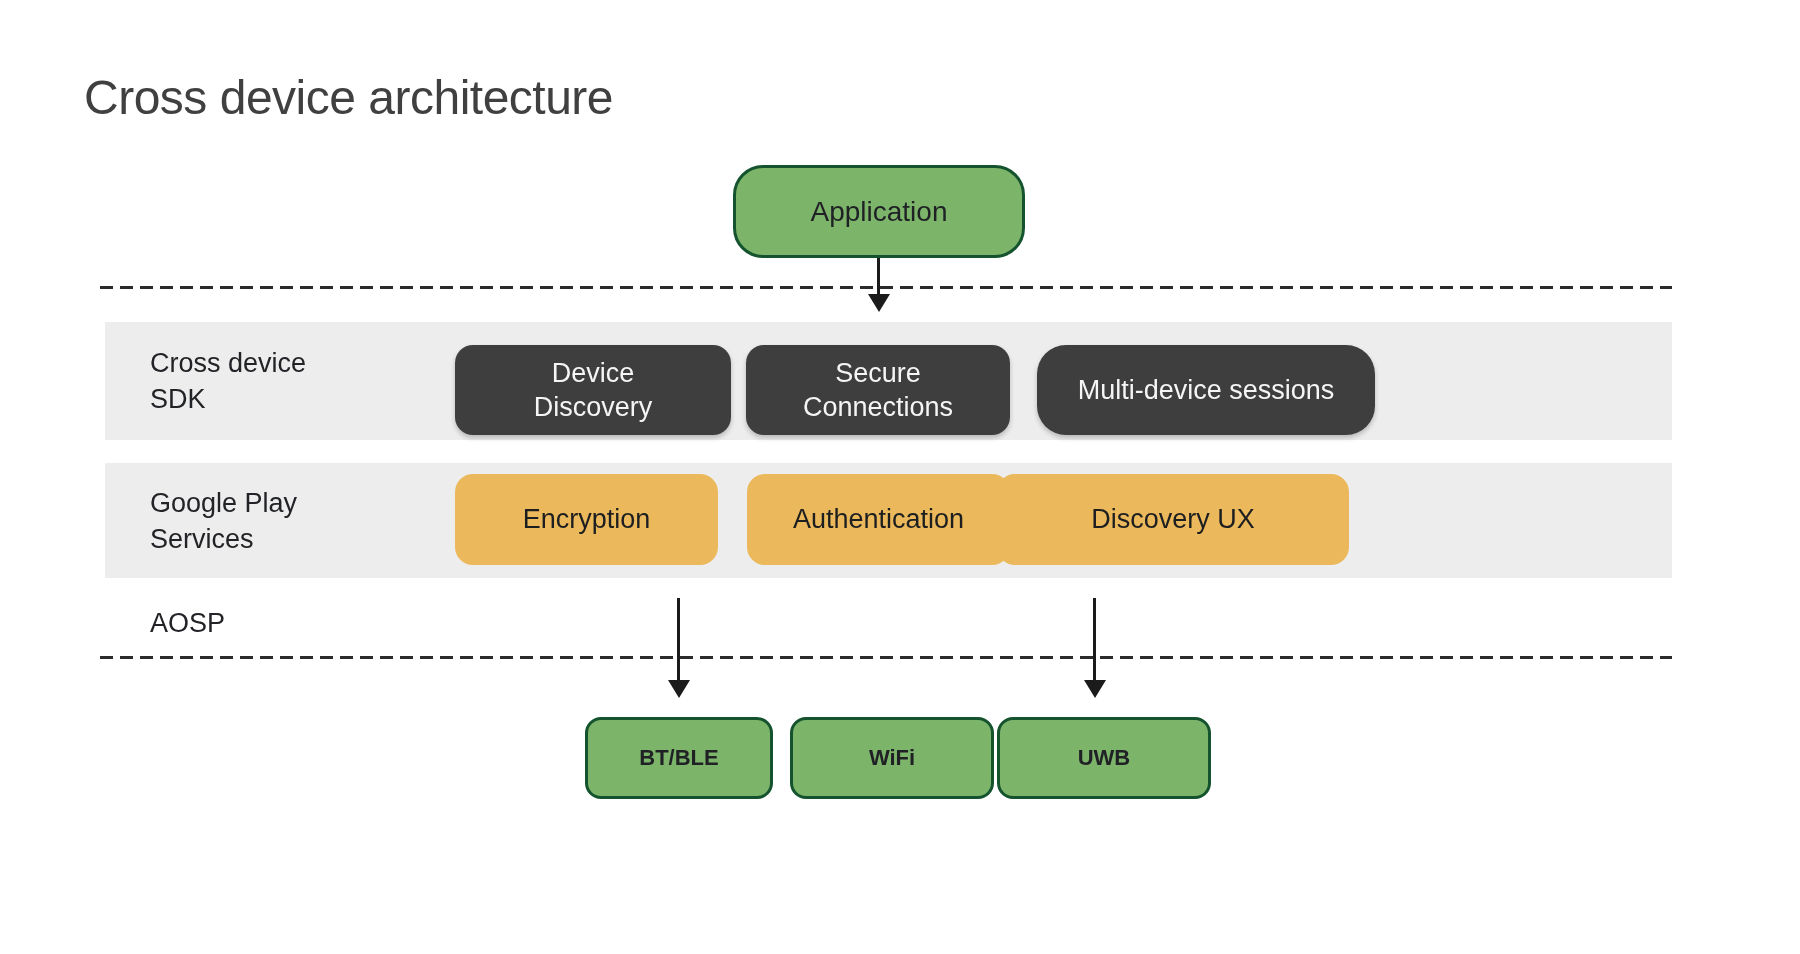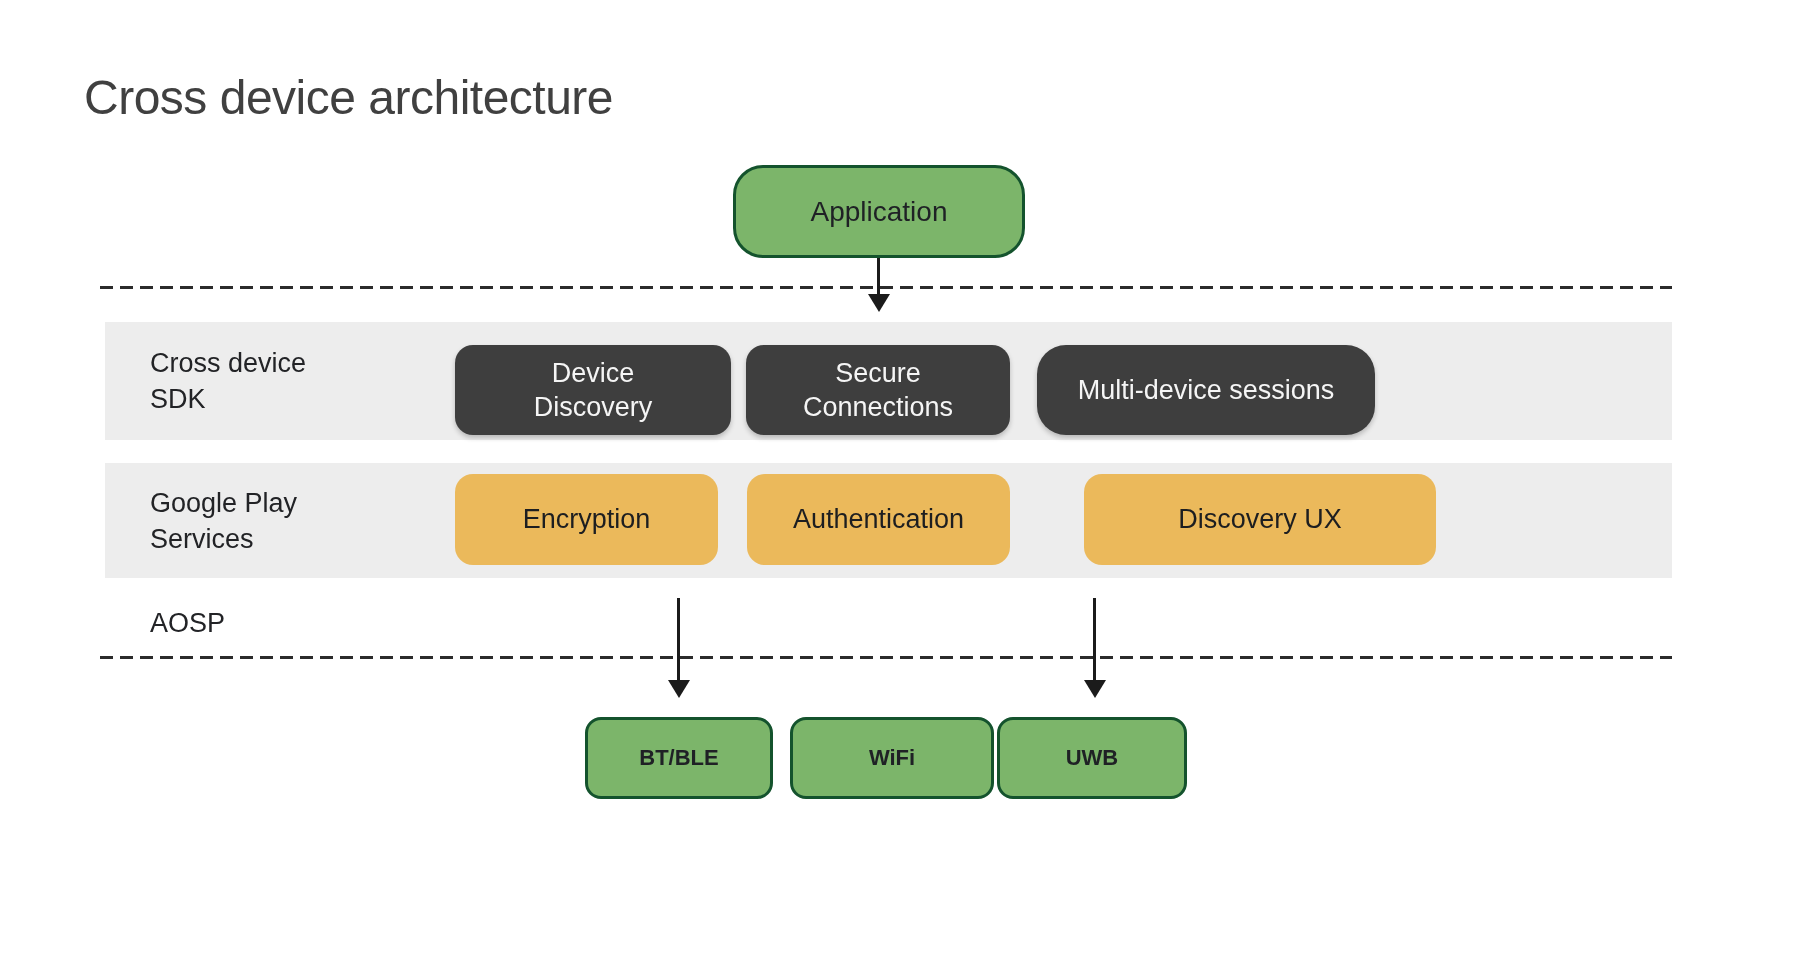--- a/index.html
+++ b/index.html
@@ -59,27 +59,27 @@
   }
   .node-device-discovery{left:455px;width:276px;}
   .node-secure-connections{left:746px;width:264px;}
   .node-multi-device{left:1037px;width:338px;border-radius:29px;}
   .node-orange{
     background:#ebb95b;color:#1d1e20;border-radius:18px;
     top:474px;height:91px;font-size:27px;text-align:right;
   }
   .node-encryption{left:455px;width:263px;}
   .node-authentication{left:747px;width:263px;}
-  .node-discovery-ux{left:1084px;width:352px;}
+  .node-discovery-ux{left:997px;width:352px;}
   .node-bottom{
     top:717px;height:82px;border-radius:16px;font-size:22px;font-weight:bold;
   }
   .node-btble{left:585px;width:188px;}
   .node-wifi{left:790px;width:204px;}
-  .node-uwb{left:997px;width:190px;}
+  .node-uwb{left:997px;width:214px;}
   .arrow{position:absolute;}
   .arrow .shaft{
     position:absolute;width:3px;background:#1b1b1b;left:0;top:0;
   }
   .arrow .head{
     position:absolute;width:0;height:0;left:-9.5px;
     border-left:11px solid transparent;
     border-right:11px solid transparent;
     border-top:18px solid #1b1b1b;
   }

